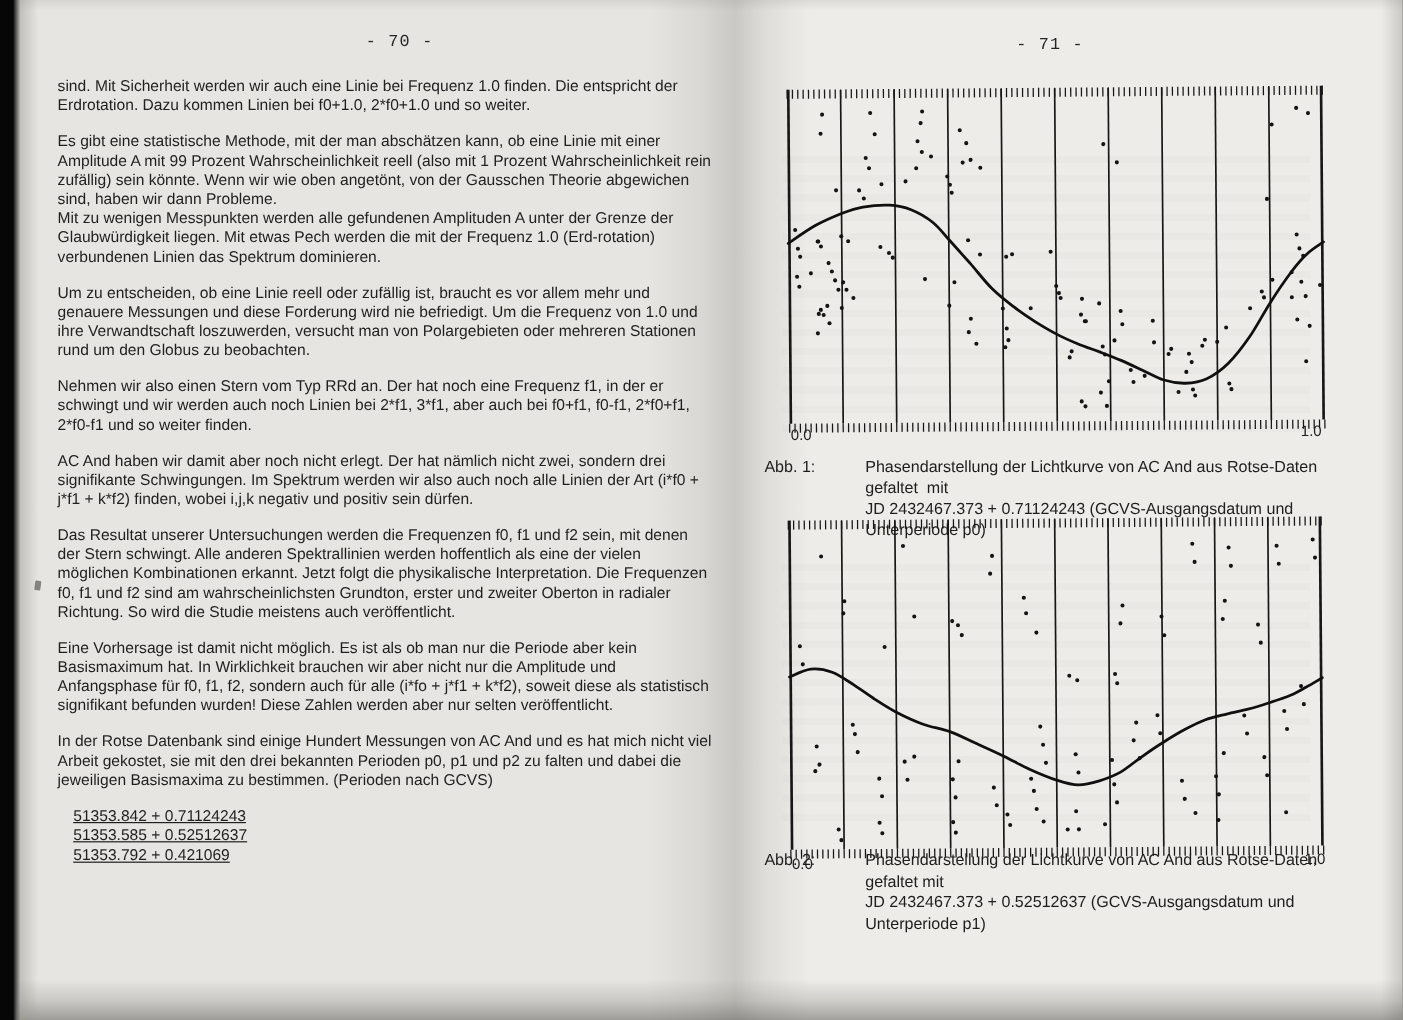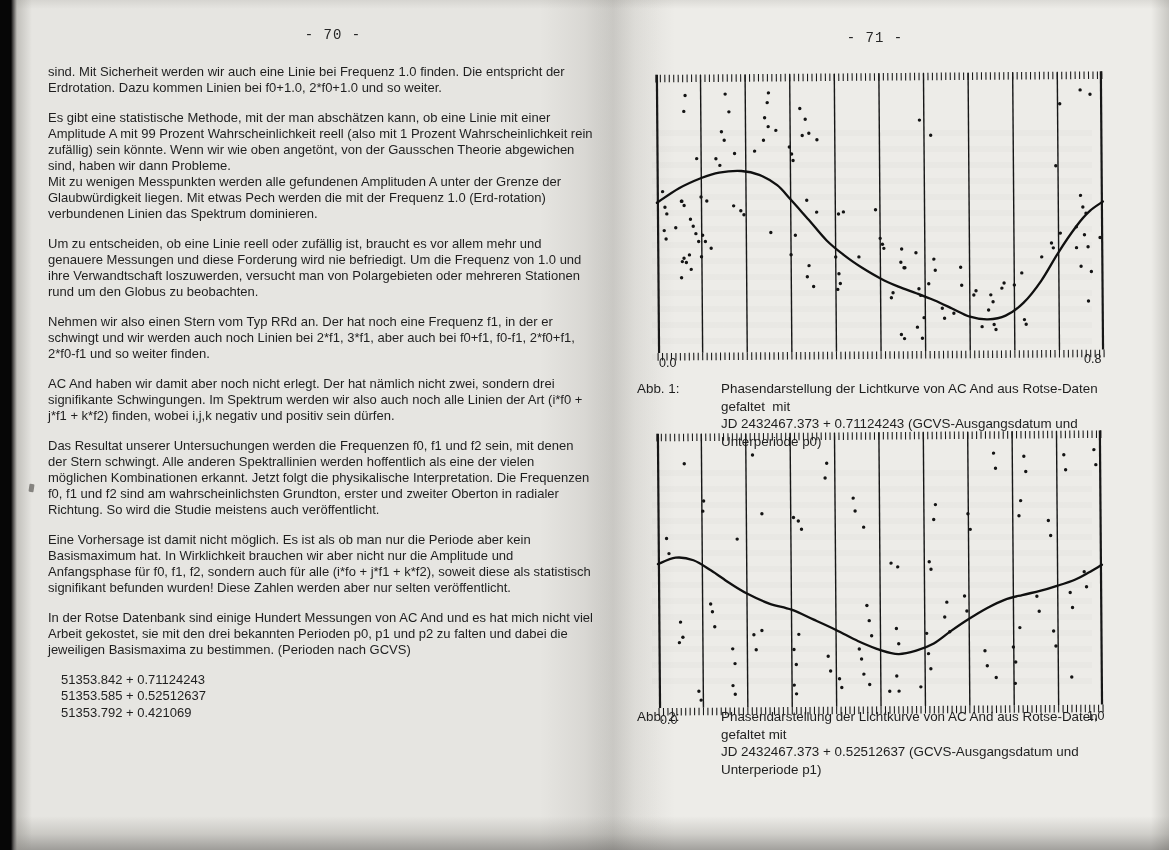--- a/index.html
+++ b/index.html
@@ -19,21 +19,21 @@
   }
   .speck{position:absolute;left:29px;top:484px;width:5px;height:8px;background:rgba(55,53,50,.55);border-radius:1px;transform:rotate(8deg);}
   .pagenum{
     position:absolute;font-family:"Liberation Mono",monospace;
     font-size:14px;letter-spacing:1px;color:#262626;text-align:center;
   }
   .pagenum.left{left:63px;top:27px;width:540px;}
   .pagenum.right{left:640px;top:30px;width:470px;}
   .bodytext{position:absolute;left:48px;top:64px;width:546px;font-size:13px;line-height:16px;color:#1f1f1f;}
   .bodytext p{margin:0 0 14px 0;white-space:pre-line;}
-  .periods{padding-left:13px;line-height:16.3px;color:#1f1f1f;}
+  .periods{padding-left:13px;line-height:16.3px;color:#1f1f1f;text-decoration:underline;}
   .caption{position:absolute;display:flex;font-size:13.4px;line-height:17.5px;color:#1e1e1e;gap:36px;}
   .caption .lab{width:48px;flex:none;}
   .caption .txt{white-space:pre-wrap;}
   .axislab{position:absolute;font-size:12.5px;color:#202020;font-family:"Liberation Sans",sans-serif;}
   svg.fig{position:absolute;transform:rotate(-0.45deg);overflow:visible;}
   .ghost{position:absolute;opacity:.55;pointer-events:none;
     background:repeating-linear-gradient(180deg, rgba(95,95,92,.05) 0 6px, rgba(0,0,0,0) 6px 16px);}
 </style>
 </head>
 <body>
@@ -414,21 +414,21 @@
         <circle cx="397.4" cy="93.6" r="1.7"></circle>
         <circle cx="421.8" cy="123.3" r="1.7"></circle>
         <circle cx="424.0" cy="134.9" r="1.7"></circle>
         <circle cx="417.4" cy="154.6" r="1.7"></circle>
         <circle cx="428.9" cy="174.5" r="1.7"></circle>
         <circle cx="421.8" cy="193.9" r="1.7"></circle>
       </g>
       <path d="M 0.0 127.4 C 3.7 125.0 14.8 117.1 22.2 113.0 C 29.6 109.0 37.7 105.6 44.4 103.0 C 51.1 100.5 55.5 98.9 62.2 97.8 C 68.8 96.7 77.7 96.0 84.4 96.4 C 91.0 96.8 96.2 97.9 102.1 100.3 C 108.0 102.7 114.7 106.6 119.9 110.8 C 125.1 115.0 128.0 119.4 133.2 125.2 C 138.4 131.0 145.0 138.6 151.0 145.4 C 156.9 152.3 162.8 160.2 168.7 166.2 C 174.6 172.2 180.6 176.8 186.5 181.4 C 192.4 186.1 198.3 190.1 204.2 193.9 C 210.2 197.7 216.1 201.3 222.0 204.4 C 227.9 207.6 233.8 210.2 239.8 212.7 C 245.7 215.2 251.6 217.1 257.5 219.4 C 263.4 221.7 269.4 224.0 275.3 226.6 C 281.2 229.2 287.1 232.1 293.0 234.9 C 299.0 237.7 304.9 241.4 310.8 243.2 C 316.7 245.1 322.6 246.1 328.6 246.0 C 334.5 245.8 340.4 245.1 346.3 242.4 C 352.2 239.7 358.2 235.6 364.1 229.9 C 370.0 224.2 375.9 216.7 381.8 208.3 C 387.8 199.9 393.7 188.5 399.6 179.5 C 405.5 170.4 412.2 160.8 417.4 154.0 C 422.5 147.3 426.2 143.1 430.7 139.1 C 435.1 135.0 441.8 131.2 444.0 129.6" fill="none" stroke="#101010" stroke-width="2.3" stroke-linecap="round" stroke-linejoin="round"></path>
     </svg>
   <div class="axislab" style="left:659px;top:356px;">0.0</div>
-  <div class="axislab" style="left:1084px;top:352px;">0.8</div>
+  <div class="axislab" style="left:1084px;top:352px;">1.0</div>
   <div class="caption" style="left:637px;top:380px;width:478px;">
     <span class="lab">Abb. 1:</span>
     <span class="txt">Phasendarstellung der Lichtkurve von AC And aus Rotse-Daten gefaltet  mit
 JD 2432467.373 + 0.71124243 (GCVS-Ausgangsdatum und Unterperiode p0)</span>
   </div>
 
   <svg class="fig" style="left:658px;top:431px;" width="444" height="286" viewBox="0 0 442 282.5">
       <g stroke="#171717" stroke-width="1.05">
         <line x1="0" y1="0" x2="0" y2="7.5"></line>
         <line x1="0" y1="273" x2="0" y2="280.5"></line>

